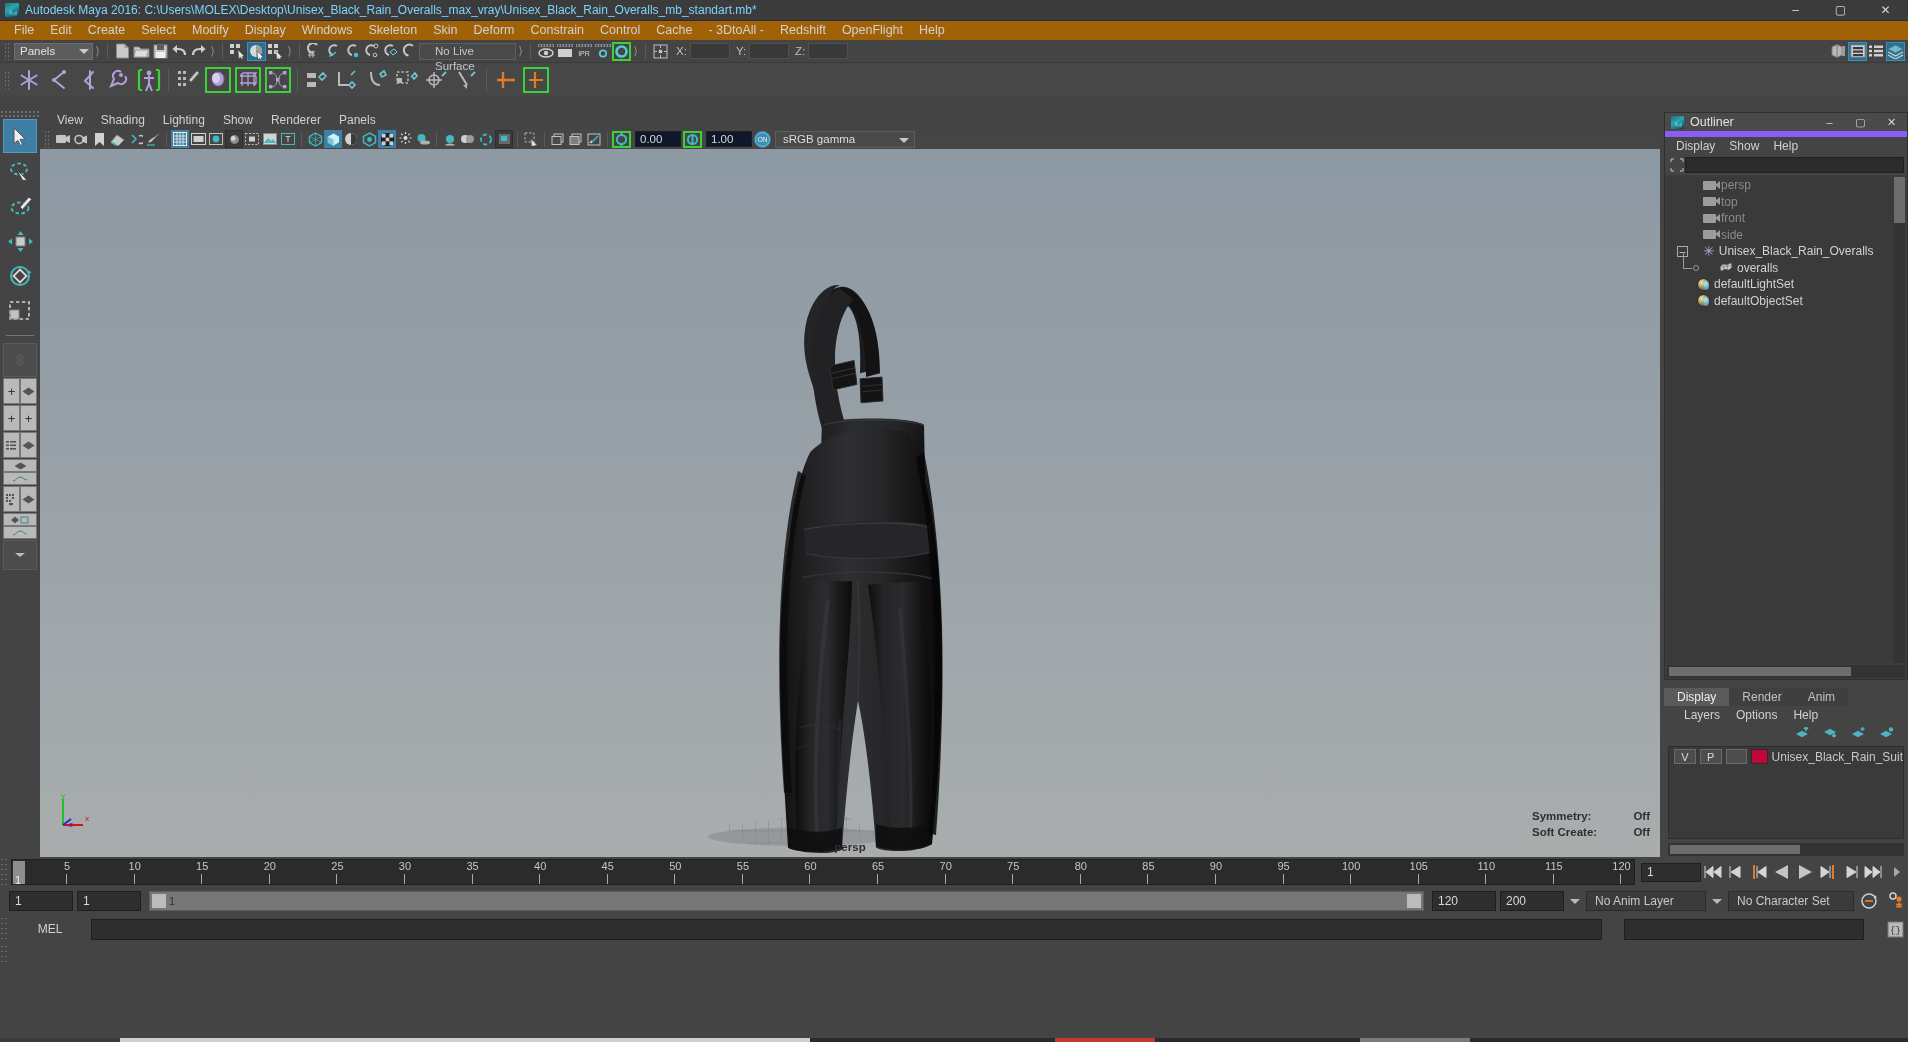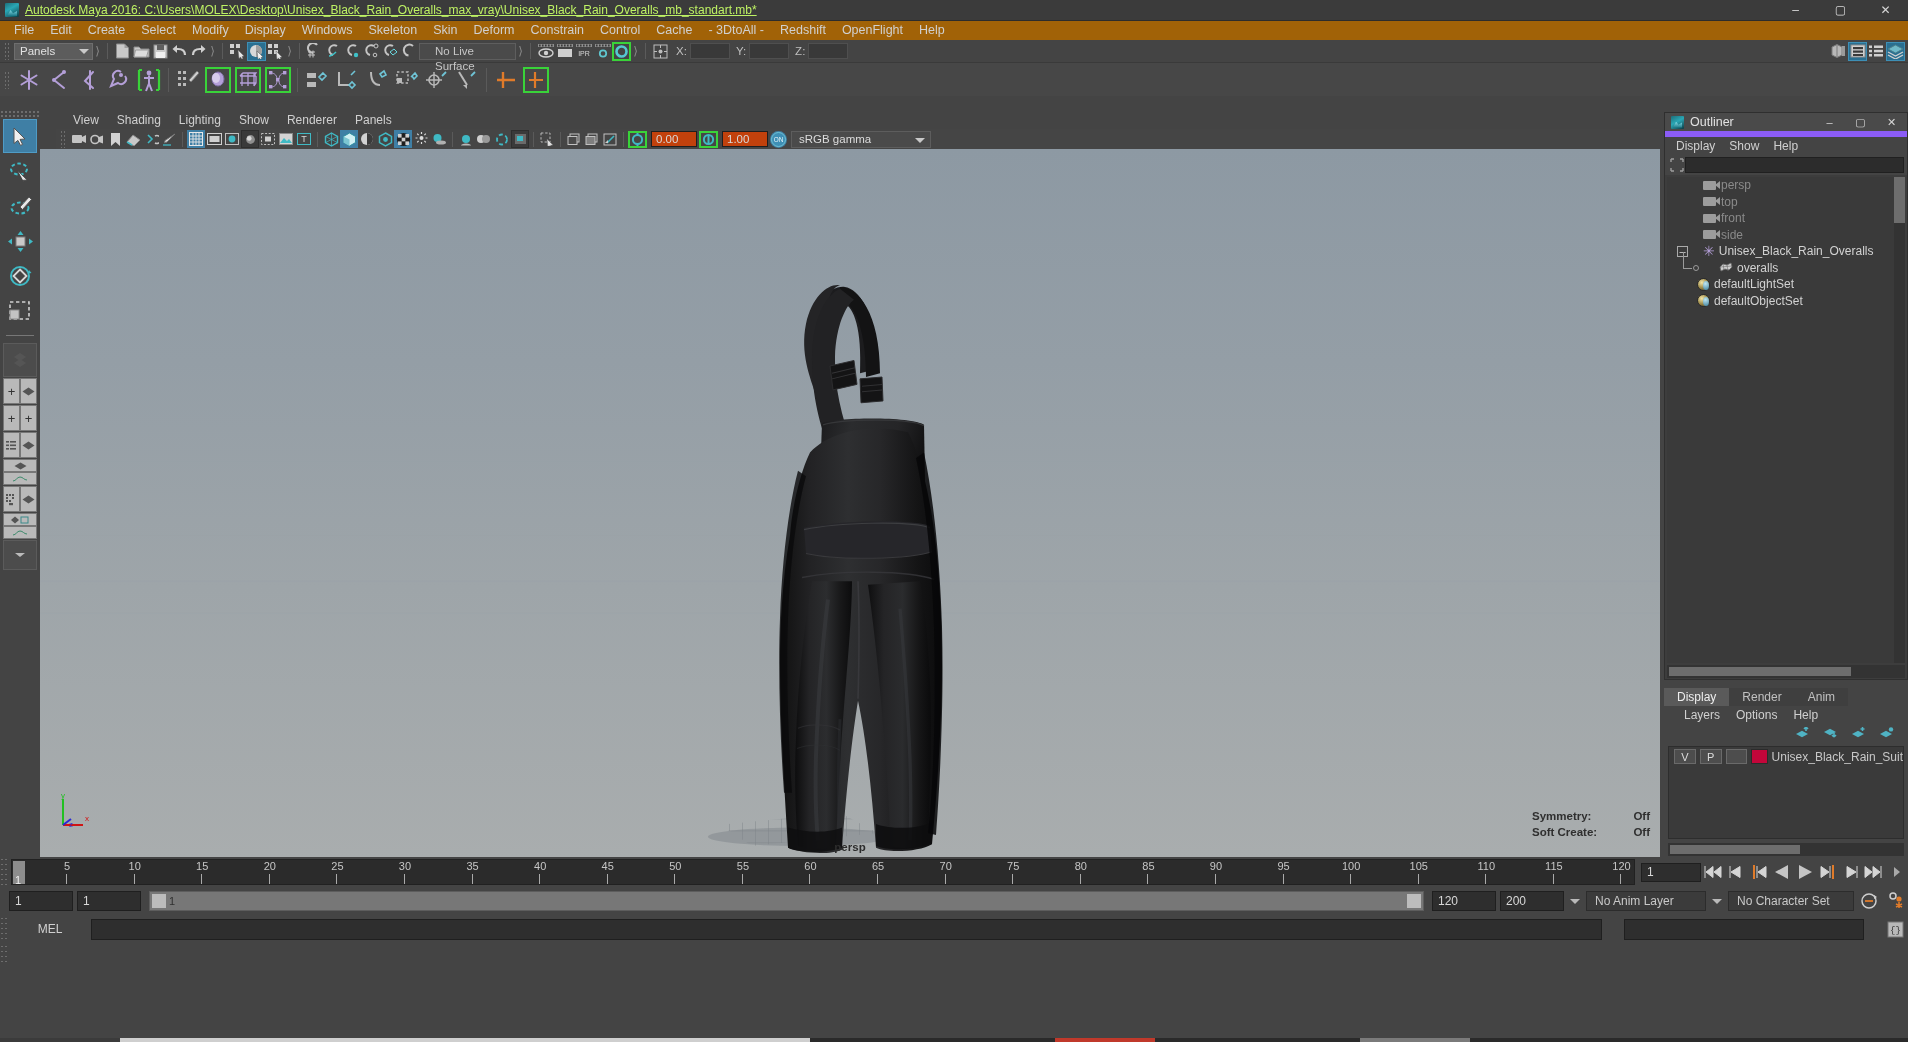--- a/index.html
+++ b/index.html
@@ -19,21 +19,21 @@
   }
   .title-ico{
     width:14px;height:14px;margin:0 6px 0 5px; flex:none;
     background:linear-gradient(150deg,#1d6f7a 0%,#2aa7b5 40%,#0d3a42 100%);
     border-radius:1px; position:relative;
   }
   .title-ico:after{
     content:""; position:absolute; left:2px; bottom:1px; width:10px;height:6px;
     background:linear-gradient(#7fd9e4,#167483); clip-path:polygon(0 100%,35% 0,60% 55%,100% 18%,100% 100%);
   }
-  .title-text{ font-size:12px; color:#bef264; white-space:nowrap;text-decoration:underline; }
+  .title-text{ font-size:12px; color:#7dd3fc; white-space:nowrap; }
   .win-btns{ margin-left:auto; display:flex; height:21px; }
   .win-btn{ width:45px;height:21px; display:flex;align-items:center;justify-content:center;
             color:#d8d8d8; font-size:12px; }
 
   
   .menubar{ height:19px; background:#a16207; display:flex; align-items:center; padding-left:6px; }
   .menu-item{ padding:0 8px; height:19px; line-height:19px; font-size:12.5px; color:#d0d0d0; white-space:nowrap; }
 
   
   .statusline{ height:22px; background:#444; display:flex; align-items:center; padding-left:4px; gap:0px; }
@@ -65,29 +65,29 @@
   .tool-grip{ height:8px; background-image:radial-gradient(circle,#6d6d6d 1px, transparent 1px); background-size:4px 4px; }
   .tool{ width:34px;height:34px;margin:1px auto; display:flex;align-items:center;justify-content:center;
          background:#4c4c4c; border:1px solid #5b5b5b; }
   .tool.sel{ background:#3f7fa5; border:1px solid #4f9cc6; }
   .tool.plain{ background:transparent;border:none; }
   .tool-div{ width:28px;height:1px;background:#777;margin:7px auto; }
   .tool-small{ width:34px;height:26px;margin:1px auto;display:flex; }
   .tool-half{ flex:1; background:#b9b9b9; border:1px solid #777; display:flex;align-items:center;justify-content:center; }
 
   
-  .viewwrap{ position:absolute; left:40px; top:112px; right:248px; bottom:185px; background:#444;padding-left:16px; }
+  .viewwrap{ position:absolute; left:40px; top:112px; right:248px; bottom:185px; background:#444; }
   .panel-menubar{ height:17px; background:#444; display:flex; align-items:center; padding-left:8px; }
   .panel-menubar .menu-item{ font-size:12px; padding:0 9px; }
   .panel-toolbar{ height:20px; background:#454545; display:flex; align-items:center; padding-left:4px; }
   .vp-ico{ width:18px;height:18px;display:flex;align-items:center;justify-content:center;flex:none; }
   .vp-ico.on{ background:#3f7fa5; }
   .vp-ico.sunk{ background:#3a3a3a; border:1px solid #2e2e2e; }
   .vp-sep{ width:1px;height:15px;background:#5a5a5a;margin:0 4px; }
-  .numfield{ width:46px;height:16px;background:#c2410c;border:1px solid #1f1f1f;color:#d8d8d8;
+  .numfield{ width:46px;height:16px;background:#0f172a;border:1px solid #1f1f1f;color:#d8d8d8;
              font-size:11.5px;line-height:14px;text-align:left;padding-left:4px;margin:0 2px; }
   .grnbr{ border:2px solid #39d339; height:17px; display:flex;align-items:center;justify-content:center;
           padding:0 1px; margin-right:2px; }
   .gammabox{ width:140px;height:17px;background:#4a4a4a;border:1px solid #5d5d5d; color:#dcdcdc;
              font-size:11.5px;line-height:15px;padding-left:7px; position:relative; margin-left:4px;}
   .gammabox .arw{ position:absolute;right:5px;top:6px;border-left:5px solid transparent;border-right:5px solid transparent;border-top:5px solid #c9c9c9;}
 
   .viewport{ position:absolute; left:0; right:0; top:37px; bottom:0; overflow:hidden;
              background:linear-gradient(#8e9aa3 0%, #939ea6 22%, #9aa3a9 52%, #a2a8ab 78%, #a8acad 100%); }
   .vp-label{ position:absolute; bottom:4px; left:50%; transform:translateX(-50%);

